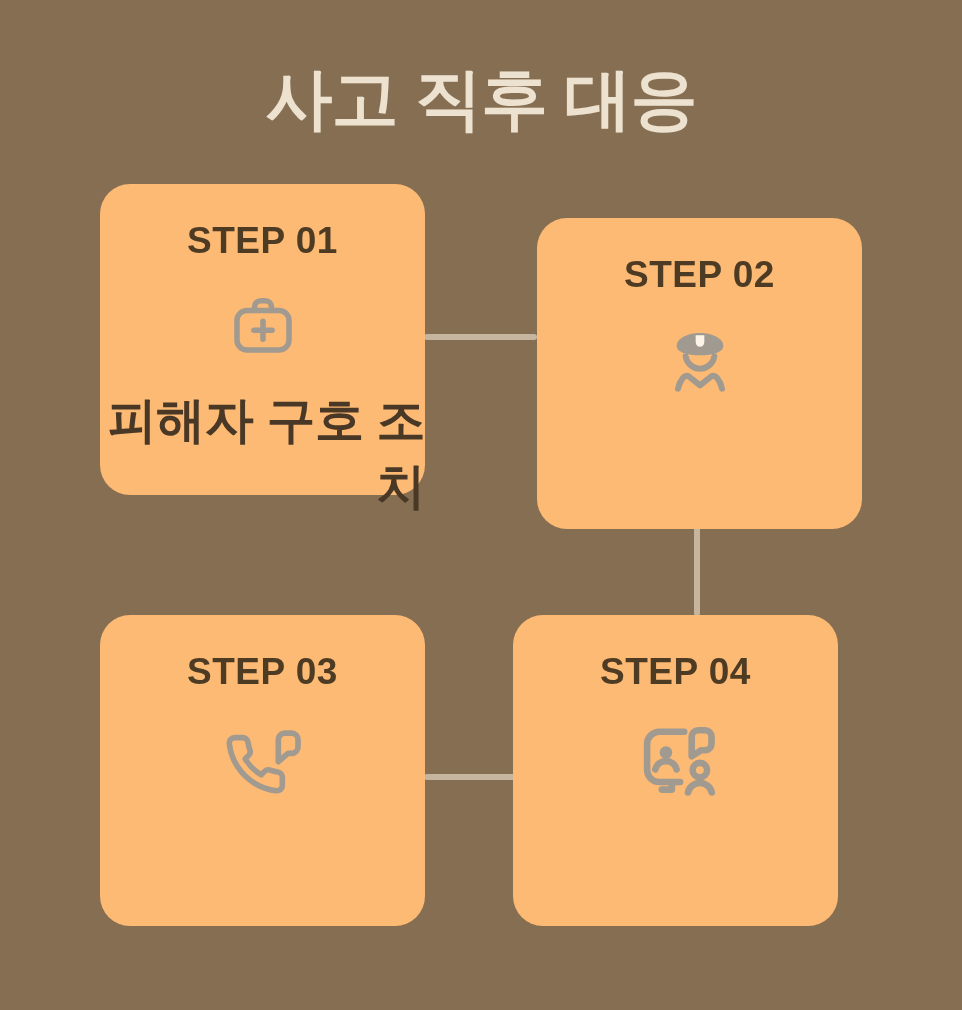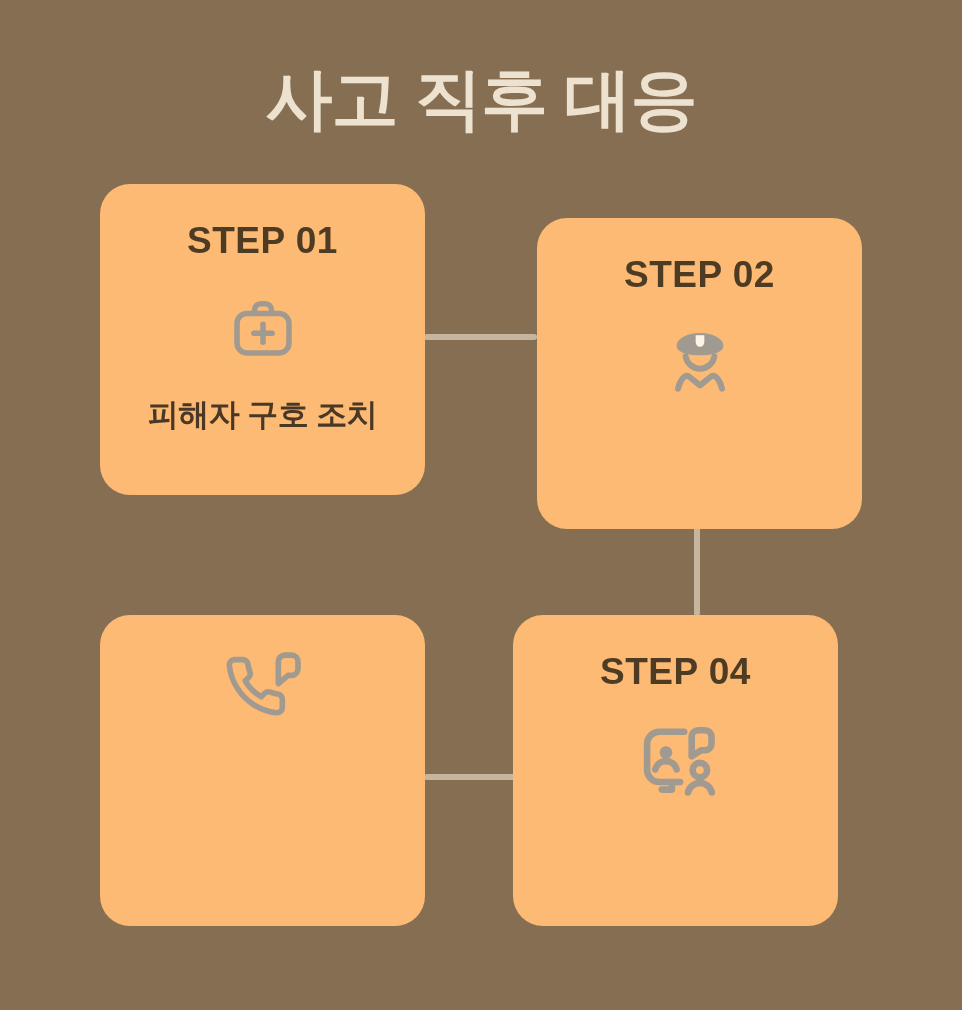--- a/index.html
+++ b/index.html
@@ -25,21 +25,21 @@
   .step-label{
     margin-top:36px;font-size:37px;font-weight:700;
     color:#4e3b23;letter-spacing:0.5px;
   }
   .icon-box{
     margin-top:26px;height:84px;display:flex;
     align-items:center;justify-content:center;
   }
   .icon-box svg{display:block;}
   .card-label{
-    margin-top:22px;font-size:31px;font-weight:700;
+    margin-top:22px;font-size:49px;font-weight:700;
     color:#4a3826;letter-spacing:-0.5px;text-align:right;
   }
   .connector{position:absolute;background:#c6b69f;border-radius:3px;}
   #connector-1{left:424px;top:334px;width:113px;height:6px;}
   #connector-2{left:694px;top:494px;width:6px;height:122px;}
   #connector-3{left:424px;top:774px;width:113px;height:6px;}
 </style>
 </head>
 <body>
 
@@ -68,20 +68,21 @@
     <svg width="80" height="80" viewBox="0 0 24 24" fill="none" stroke="#a09a90" stroke-width="1.8" stroke-linecap="round" stroke-linejoin="round">
       <path fill="#a09a90" stroke="none" d="M12 2.7c3.9 0 7 1.7 7 3.9 0 1.1-1.2 1.9-2.7 2.3-1.3.3-2.8.5-4.3.5s-3-.2-4.3-.5C6.2 8.5 5 7.7 5 6.6 5 4.4 8.1 2.7 12 2.7Z"></path>
       <path fill="#fdf4e8" stroke="none" d="M10.7 3.4h2.6v1.9c0 .9-.55 1.5-1.3 1.5s-1.3-.6-1.3-1.5Z"></path>
       <path d="M7.7 9.7a4.35 4.35 0 0 0 8.6 0"></path>
       <path d="M5.4 19.4C6 16.9 7.3 15.2 8.5 15.6L12 18.4l3.5-2.8c1.2-.4 2.5 1.3 3.1 3.8"></path>
     </svg>
   </div>
 </div>
 
 <div class="card" id="card-3">
+  <div class="step-label">STEP 03</div>
   <div class="icon-box">
     <svg width="82" height="80" viewBox="0 0 24 24" fill="none" stroke="#a09a90" stroke-linecap="round" stroke-linejoin="round">
       <g transform="translate(0.2 3.4) scale(0.8)">
         <path stroke-width="2.1" d="M22 16.92v3a2 2 0 0 1-2.18 2 19.79 19.79 0 0 1-8.63-3.07 19.5 19.5 0 0 1-6-6 19.79 19.79 0 0 1-3.07-8.67A2 2 0 0 1 4.11 2h3a2 2 0 0 1 2 1.72 12.84 12.84 0 0 0 .7 2.81 2 2 0 0 1-.45 2.11L8.09 9.91a16 16 0 0 0 6 6l1.27-1.27a2 2 0 0 1 2.11-.45 12.84 12.84 0 0 0 2.81.7A2 2 0 0 1 22 16.92z"></path>
       </g>
       <path stroke-width="1.7" d="M16.6 12.2 16.6 5.6 A1.95 1.95 0 0 1 18.55 3.65 L20.55 3.65 A1.95 1.95 0 0 1 22.5 5.6 L22.5 7.75 A1.95 1.95 0 0 1 20.55 9.7 L19.5 9.7 Z"></path>
     </svg>
   </div>
 </div>
 

